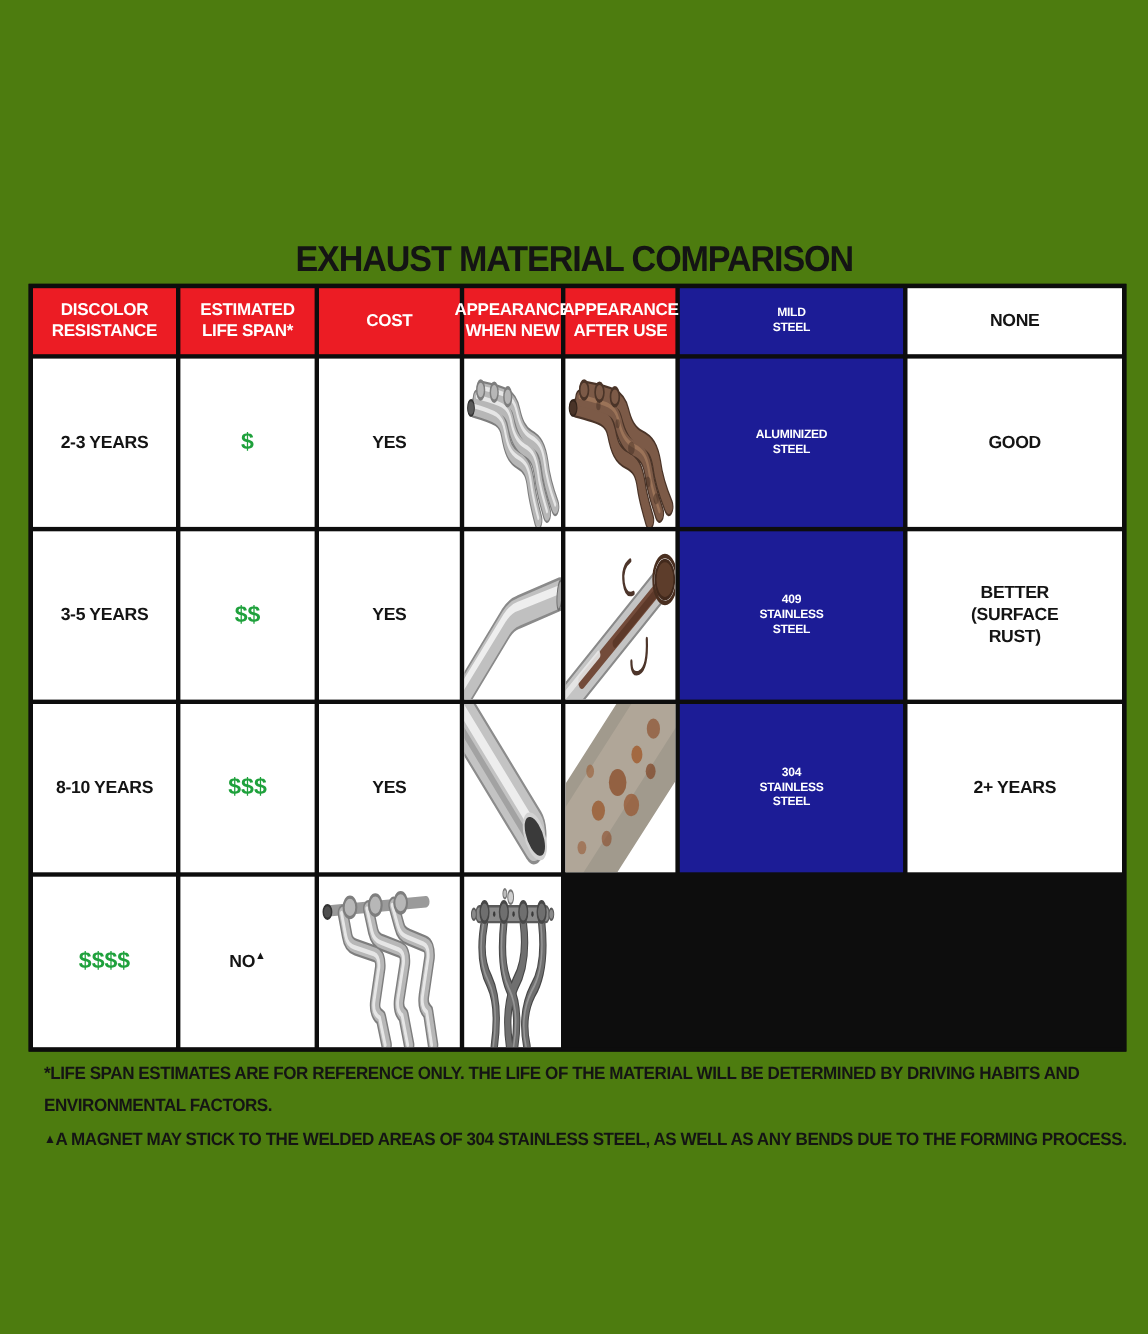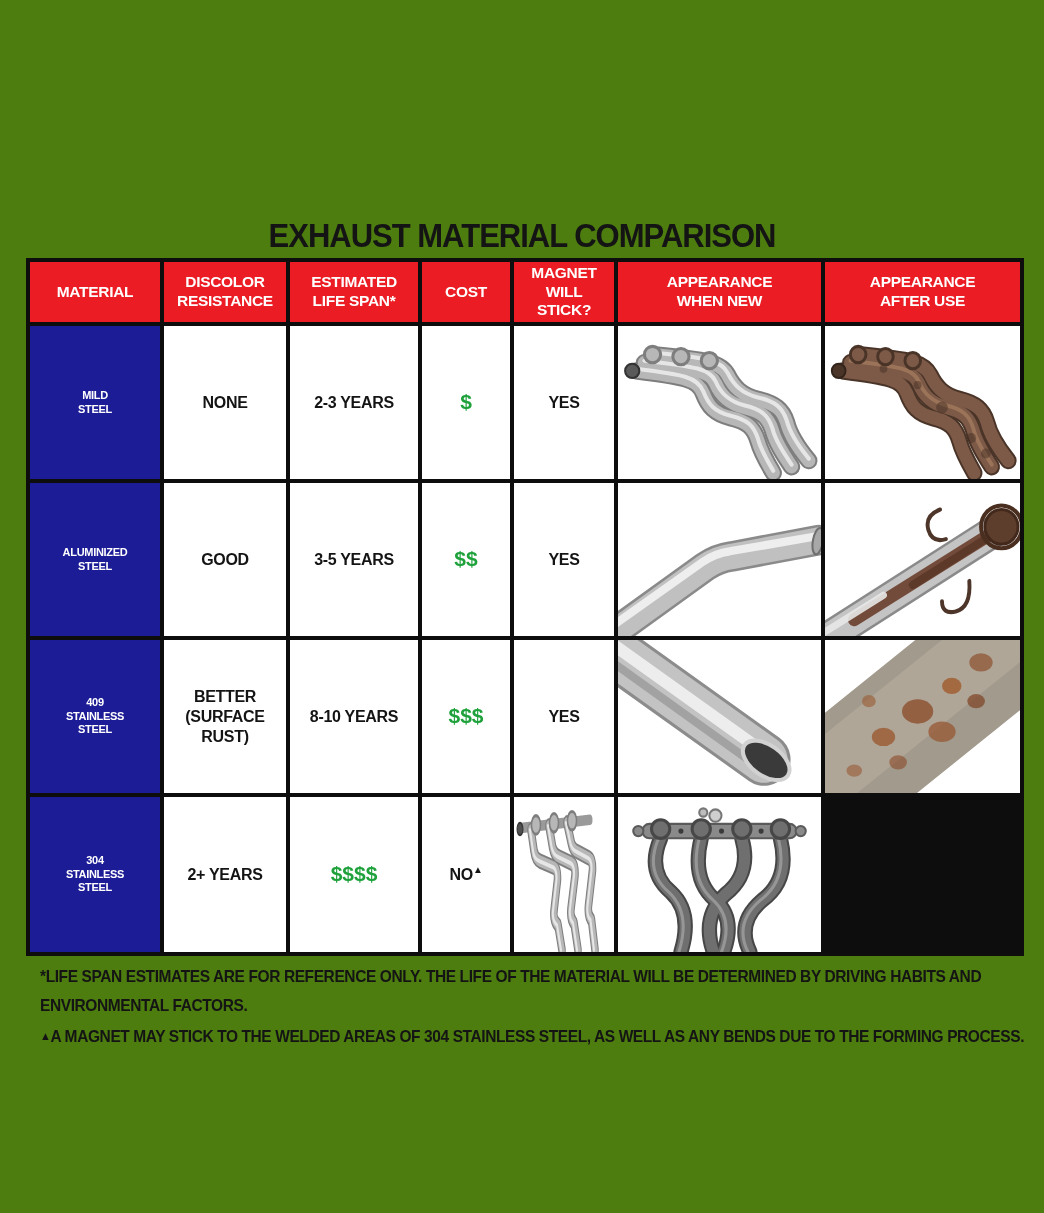--- a/index.html
+++ b/index.html
@@ -66,28 +66,25 @@
 </style>
 </head>
 <body>
 
 <div class="page">
 
   <h1 class="title">EXHAUST MATERIAL COMPARISON</h1>
 
   <div class="table">
 
-    <div class="cell head">MATERIAL</div>
     <div class="cell head">DISCOLOR
 RESISTANCE</div>
     <div class="cell head">ESTIMATED
 LIFE SPAN*</div>
     <div class="cell head">COST</div>
-    <div class="cell head">MAGNET
-WILL STICK?</div>
     <div class="cell head">APPEARANCE
 WHEN NEW</div>
     <div class="cell head">APPEARANCE
 AFTER USE</div>
 
     <div class="cell mat">MILD
 STEEL</div>
     <div class="cell">NONE</div>
     <div class="cell">2-3 YEARS</div>
     <div class="cell cost">$</div>

